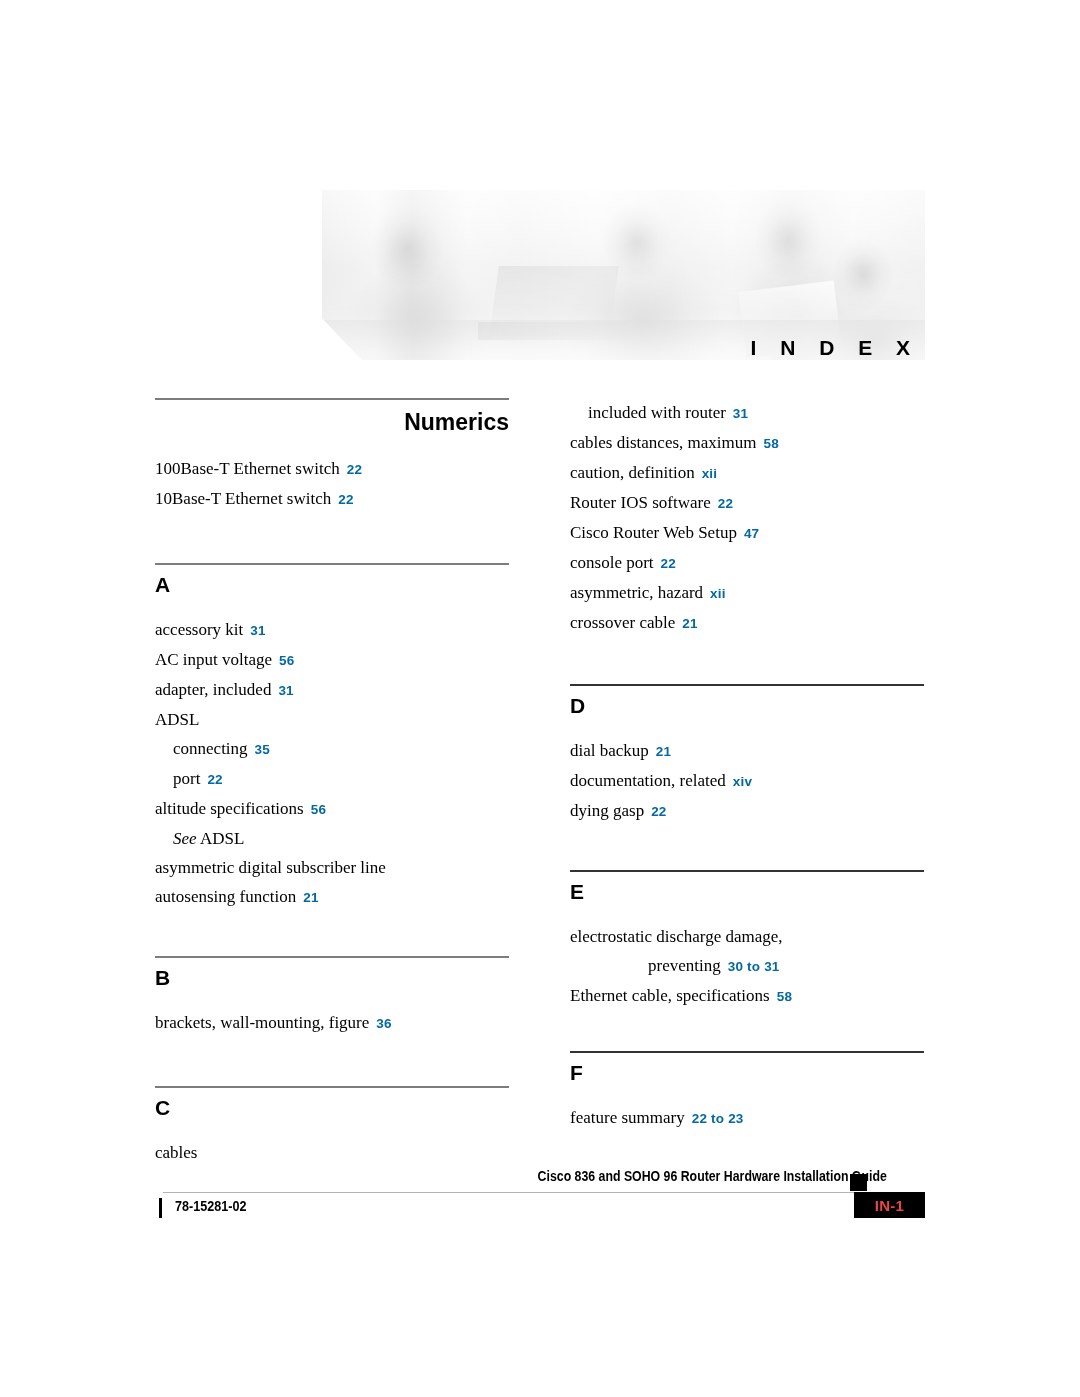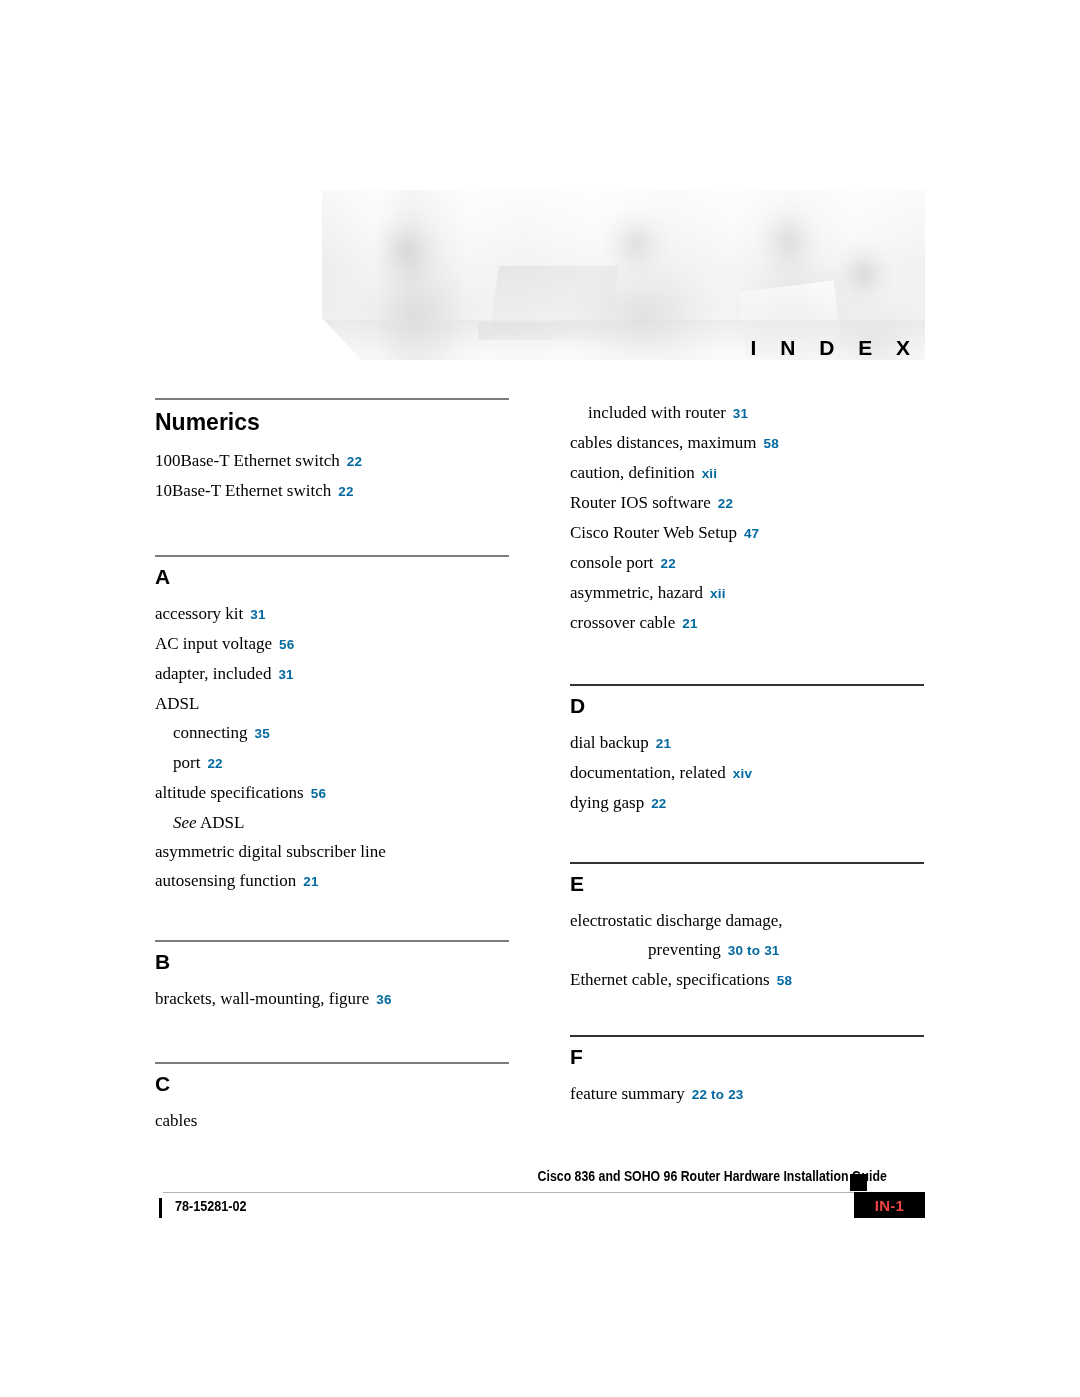--- a/index.html
+++ b/index.html
@@ -124,27 +124,28 @@
 
   .sec-title {
     font-family: "Liberation Sans", "DejaVu Sans", sans-serif;
     font-weight: bold;
     color: #000000;
     line-height: 1;
   }
   .sec-title.numerics {
     font-size: 23px;
     margin: 11px 0 0 0;
+    text-align: right;
   }
   .sec-title.letter {
     font-size: 21px;
     margin: 9px 0 0 0;
   }
 
-  .entries { margin-top: 12px; }
+  .entries { margin-top: 20px; }
 
   .entry {
     font-size: 17px;
     line-height: 29px;
     white-space: nowrap;
   }
   .entry.lvl2 { padding-left: 18px; }
   .entry.wrap-sub {
     padding-left: 78px;
     white-space: nowrap;

